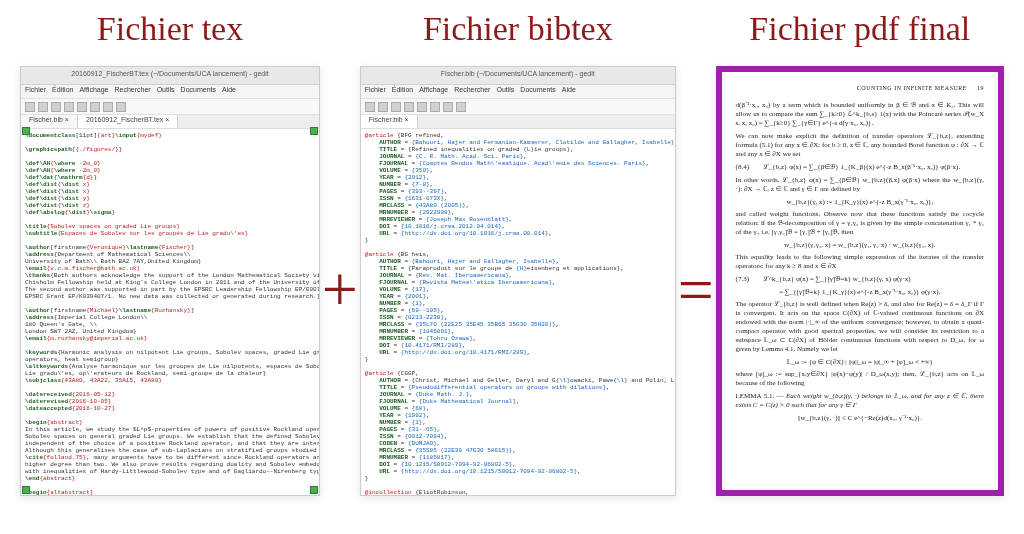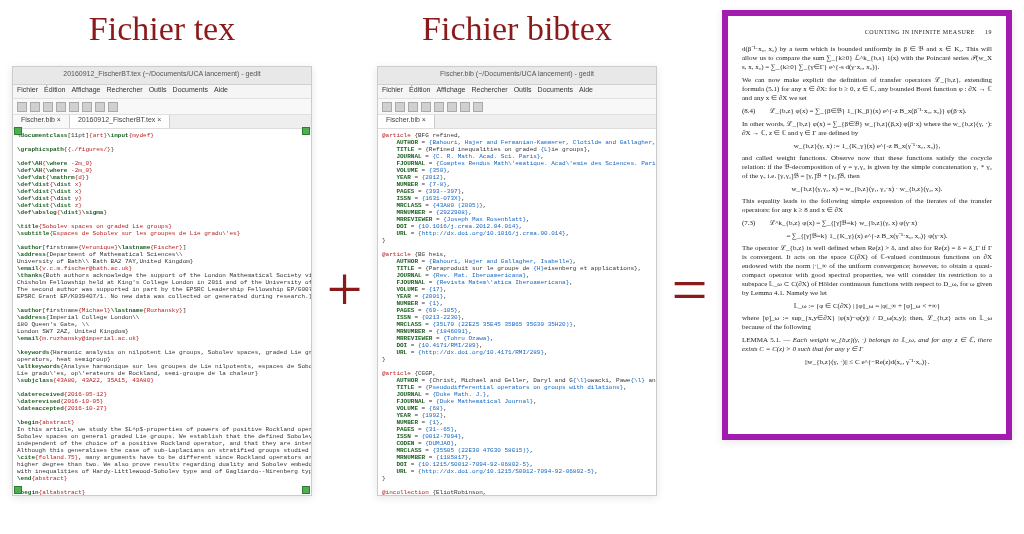--- a/index.html
+++ b/index.html
@@ -10,29 +10,29 @@
     font-family: Arial, sans-serif;
     position: relative;
     overflow: hidden;
   }
   .container {
     display: flex;
     align-items: flex-start;
     justify-content: space-between;
     width: 100%;
     height: 100%;
-    padding: 10px 12px;
+    padding: 10px 20px;
   }
   .column {
     display: flex;
     flex-direction: column;
     align-items: center;
   }
   .col-tex { width: 300px; }
-  .col-bib { width: 280px; }
+  .col-bib { width: 316px; }
   .col-pdf { width: 290px; }
 
   .title {
     font-size: 34px;
     font-family: "Times New Roman", serif;
     color: #8b1a1a;
     margin-bottom: 18px;
     white-space: nowrap;
   }
 
@@ -332,20 +332,21 @@
      = ,
      = {Spectral estimates for positive ockland operators},
      = {Algebraic groups and ie groups},
      = ,</div>
     </div>
   </div>
 
   <div class="operator">=</div>
 
   <div class="column col-pdf">
+    <div class="title">Fichier pdf final</div>
     <div class="pdf-page">
       <div class="pdf-header">
         <span>COUNTING IN INFINITE MEASURE</span>
         &nbsp;&nbsp;&nbsp;
         <span>19</span>
       </div>
       <div class="pdf-para">d(β⁻¹·x₀, x₀) by a term which is bounded uniformly in β ∈ 𝔅 and x ∈ K₃. This will allow us to compare the sum ∑_{k≥0} ℒ^k_{b,s} 1(x) with the Poincaré series 𝒫(w_X s, x, x₀) = ∑_{k≥0} ∑_{γ∈Γ} e^{-s d(γ·x₀, x₀)}.</div>
       <div class="pdf-para">We can now make explicit the definition of transfer operators ℒ_{b,z}, extending formula (5.1) for any x ∈ ∂X: for b ≥ 0, z ∈ ℂ, any bounded Borel function φ : ∂X → ℂ and any x ∈ ∂X we set</div>
       <div class="pdf-para">
         <span>(8.4)</span>

